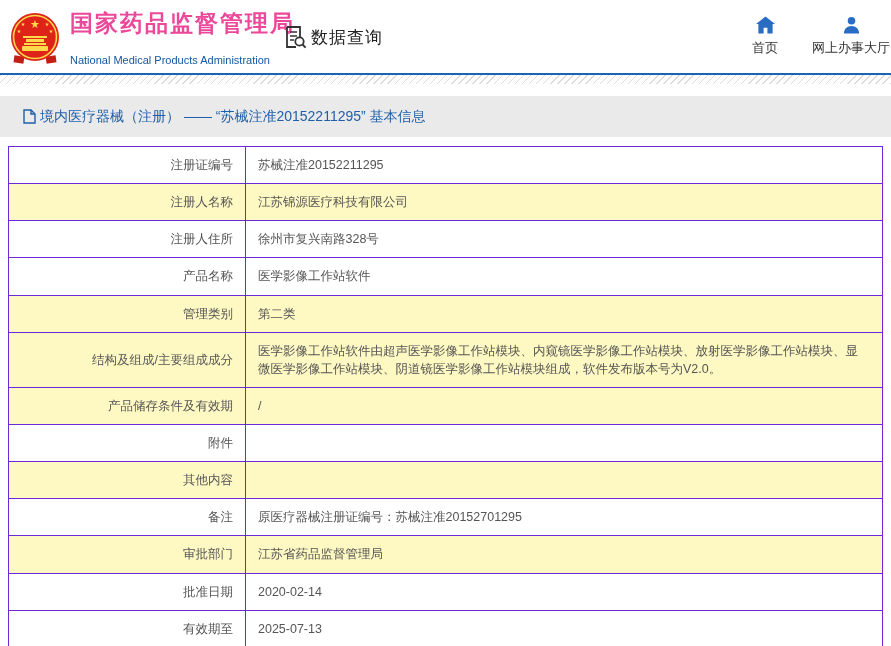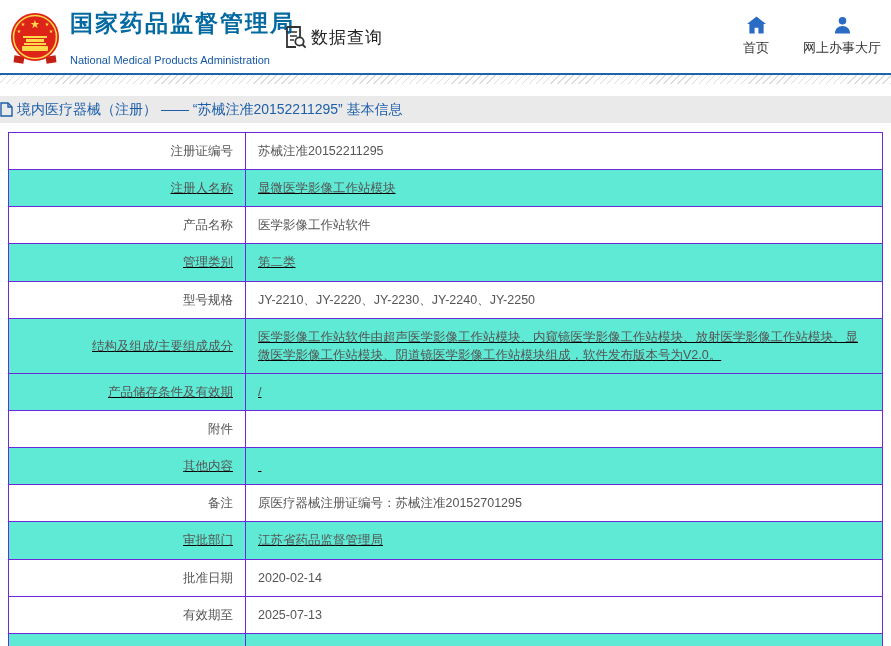--- a/index.html
+++ b/index.html
@@ -4,52 +4,52 @@
 <style>
   * { margin:0; padding:0; box-sizing:border-box; }
   html,body { width:891px; height:646px; background:#fff; overflow:hidden;
               font-family:"Liberation Sans","DejaVu Sans",sans-serif; }
 
   
   .header { position:relative; height:73px; background:#fff; }
   .logo-group { position:absolute; left:10px; top:10px; display:flex; align-items:center; }
   .emblem { width:50px; height:52px; flex:0 0 auto; }
   .title-block { margin-left:10px; }
-  .site-title { font-size:23px; font-weight:bold; color:#0369a1; letter-spacing:2px; line-height:1.15; }
+  .site-title { font-size:23px; font-weight:bold; color:#ec4899; letter-spacing:2px; line-height:1.15; }
   .site-subtitle { font-size:11px; color:#1558a4; margin-top:18px; }
 
   .query-group { position:absolute; left:283px; top:25px; display:flex; align-items:center; }
   .query-icon { width:24px; height:24px; margin-right:4px; }
   .query-label { font-size:17px; font-weight:400; color:#222; letter-spacing:1px;text-align:right; }
 
-  .nav-right { position:absolute; right:10px; top:16px; display:flex; align-items:flex-start; }
+  .nav-right { position:absolute; right:1px; top:16px; display:flex; align-items:flex-start; }
   .nav-item { display:flex; flex-direction:column; align-items:center; cursor:pointer; }
   .nav-item + .nav-item { margin-left:34px; }
   .nav-icon { width:19px; height:18px; }
   .nav-label { font-size:13px; color:#333; margin-top:5px; white-space:nowrap; }
 
   
   .blue-rule { height:2px; background:#1d64b0; }
   .hatch-band { height:9px;
     background:repeating-linear-gradient(135deg,#dcdcdc 0 1px,transparent 1px 5px); }
 
   
-  .crumb-band { margin-top:12px; height:27px; background:#eaeaea;
-                display:flex; align-items:center; padding-left:0; }
+  .crumb-band { margin-top:12px; height:41px; background:#eaeaea;
+                display:flex; align-items:center; padding-left:23px; }
   .crumb-icon { width:13px; height:15px; margin-right:4px; flex:0 0 auto; }
   .crumb-text { font-size:14px; color:#1f5fa9; }
 
   
   .table-wrap { margin:9px 8px 0 8px; }
   table { width:875px; border-collapse:collapse; table-layout:fixed; }
   th,td { border:1px solid #6d28d9; font-size:12.5px; line-height:1.45;
           padding:9px 12px; vertical-align:middle; }
   th { width:237px; text-align:right; font-weight:normal; color:#555; }
   td { color:#555; text-align:left; word-break:break-all;margin-top:24px; }
-  tr.alt { background:#5eead4;text-decoration:underline; }
+  tr.alt { background:#fef9c3; }
 </style>
 </head>
 <body>
 
 <div class="header">
   <div class="logo-group">
     <svg class="emblem" viewBox="0 0 50 52">
       <rect x="4" y="44" width="10" height="7" fill="#c41f14" transform="rotate(8 9 47)"></rect>
       <rect x="36" y="44" width="10" height="7" fill="#c41f14" transform="rotate(-8 41 47)"></rect>
       <circle cx="25" cy="25" r="24" fill="#de2418"></circle>
@@ -110,33 +110,33 @@
 
 <div class="table-wrap">
   <table>
     <tbody>
         <tr>
           <th><span>注册证编号</span></th>
           <td>苏械注准20152211295</td>
         </tr>
         <tr class="alt">
           <th><span>注册人名称</span></th>
-          <td>显微医学影像工作站模块</td>
+          <td>江苏锦源医疗科技有限公司</td>
+        </tr>
+        <tr>
+          <th><span>注册人住所</span></th>
+          <td>徐州市复兴南路328号</td>
         </tr>
         <tr>
           <th><span>产品名称</span></th>
           <td>医学影像工作站软件</td>
         </tr>
         <tr class="alt">
           <th><span>管理类别</span></th>
           <td>第二类</td>
-        </tr>
-        <tr>
-          <th><span>型号规格</span></th>
-          <td>JY-2210、JY-2220、JY-2230、JY-2240、JY-2250</td>
         </tr>
         <tr class="alt">
           <th><span>结构及组成/主要组成成分</span></th>
           <td>医学影像工作站软件由超声医学影像工作站模块、内窥镜医学影像工作站模块、放射医学影像工作站模块、显微医学影像工作站模块、阴道镜医学影像工作站模块组成，软件发布版本号为V2.0。</td>
         </tr>
         <tr class="alt">
           <th><span>产品储存条件及有效期</span></th>
           <td>/</td>
         </tr>
         <tr>

